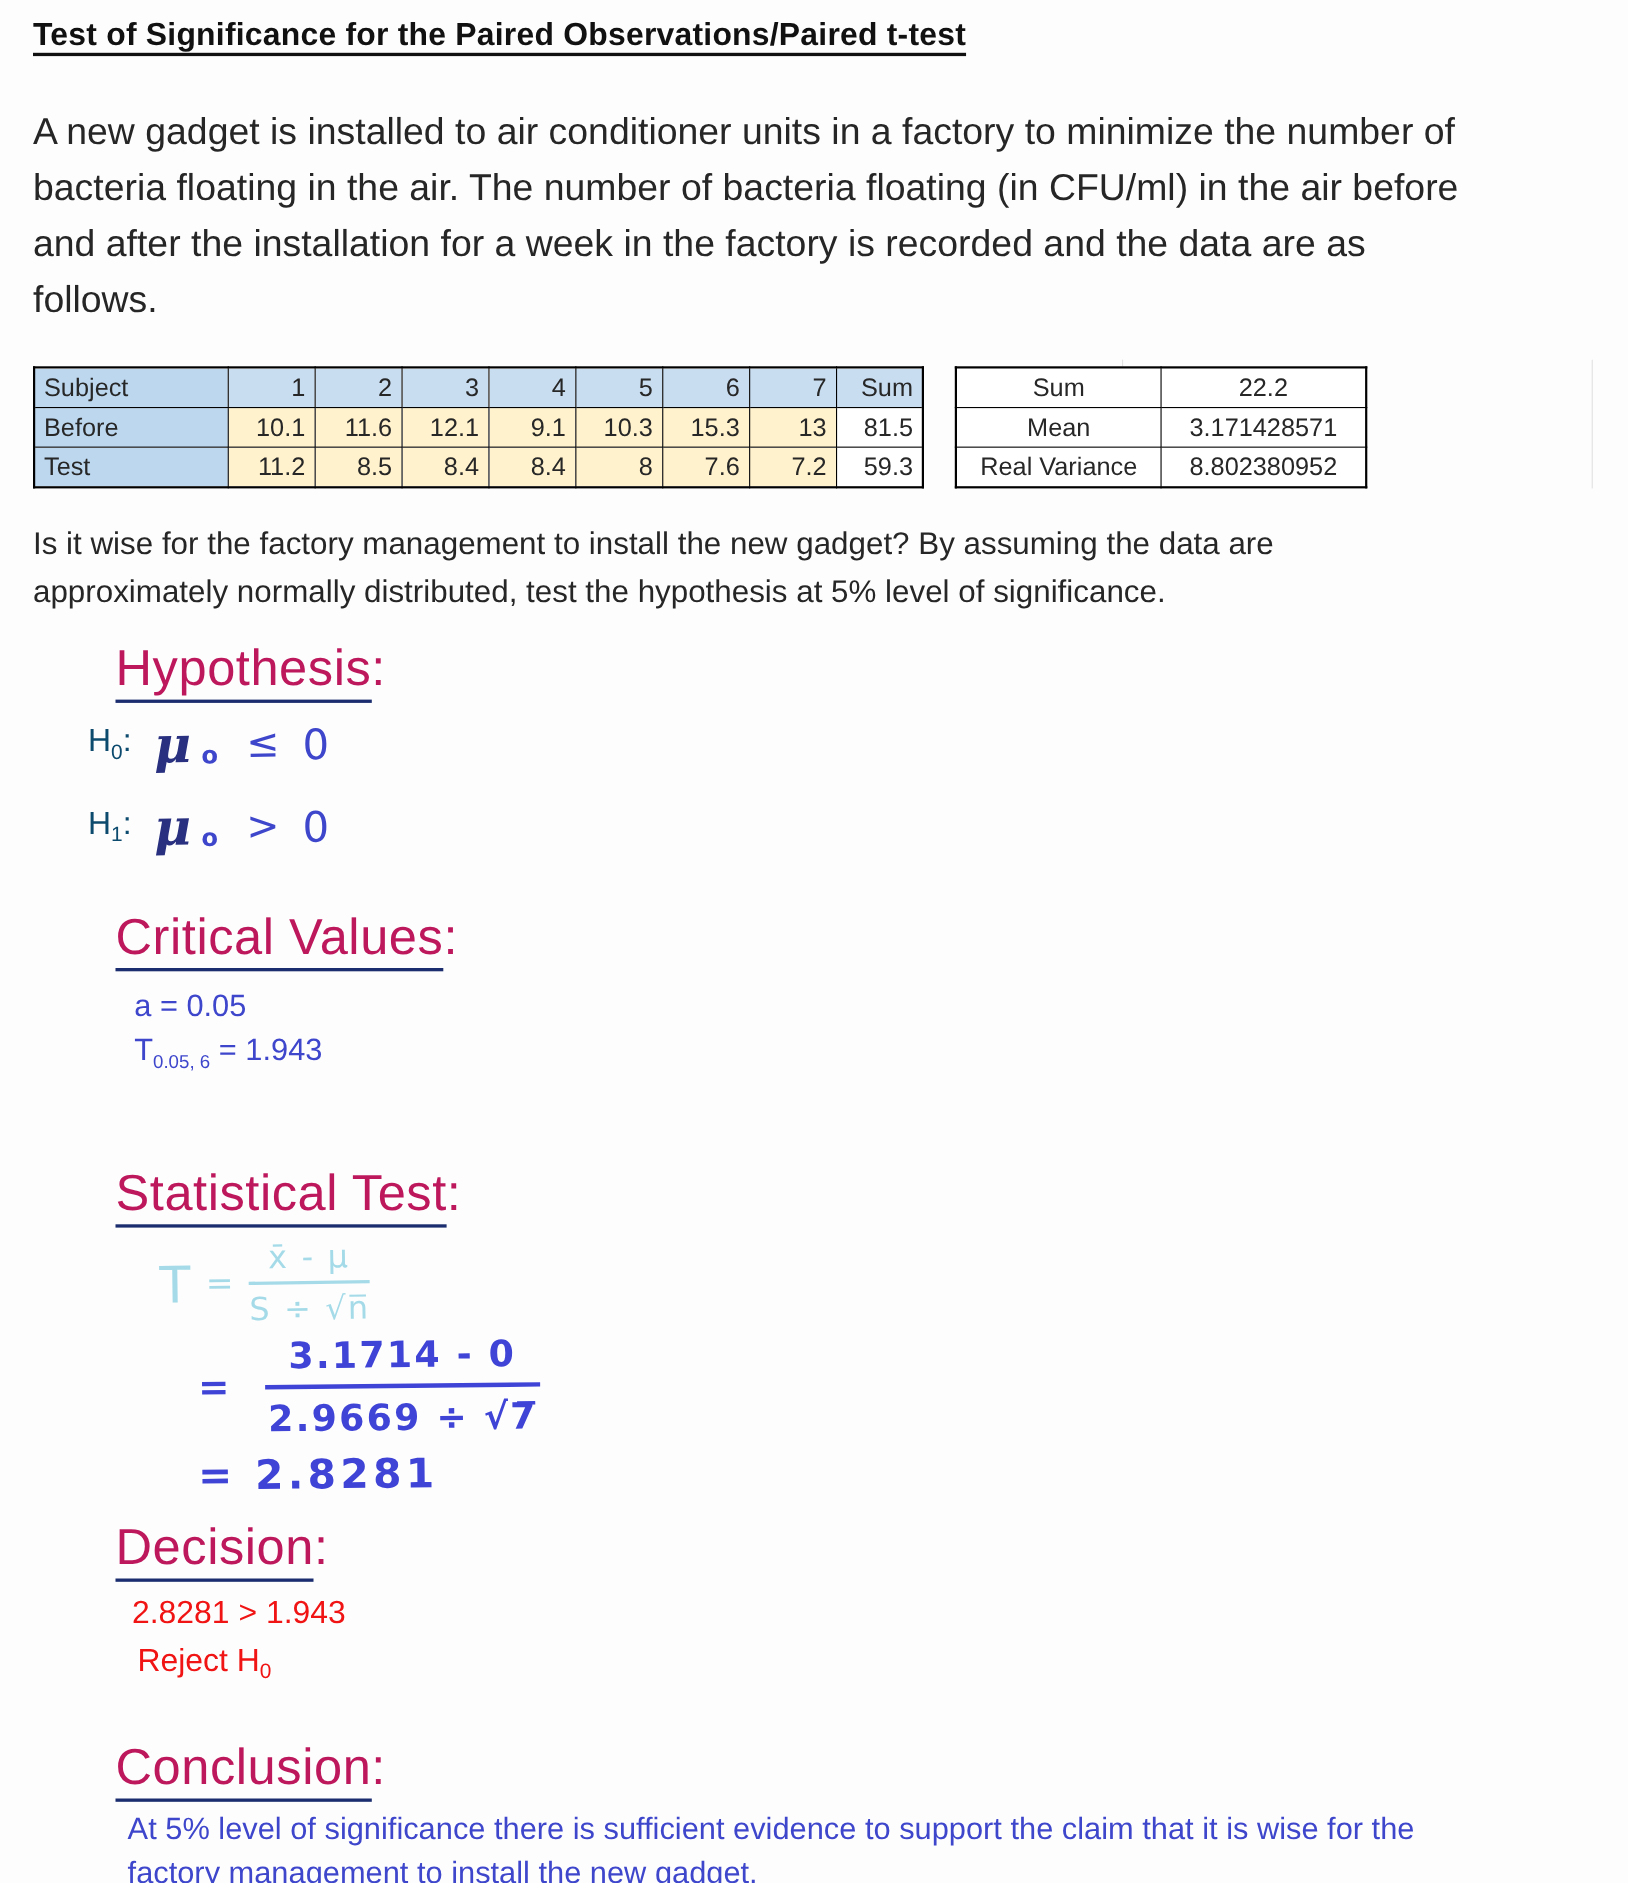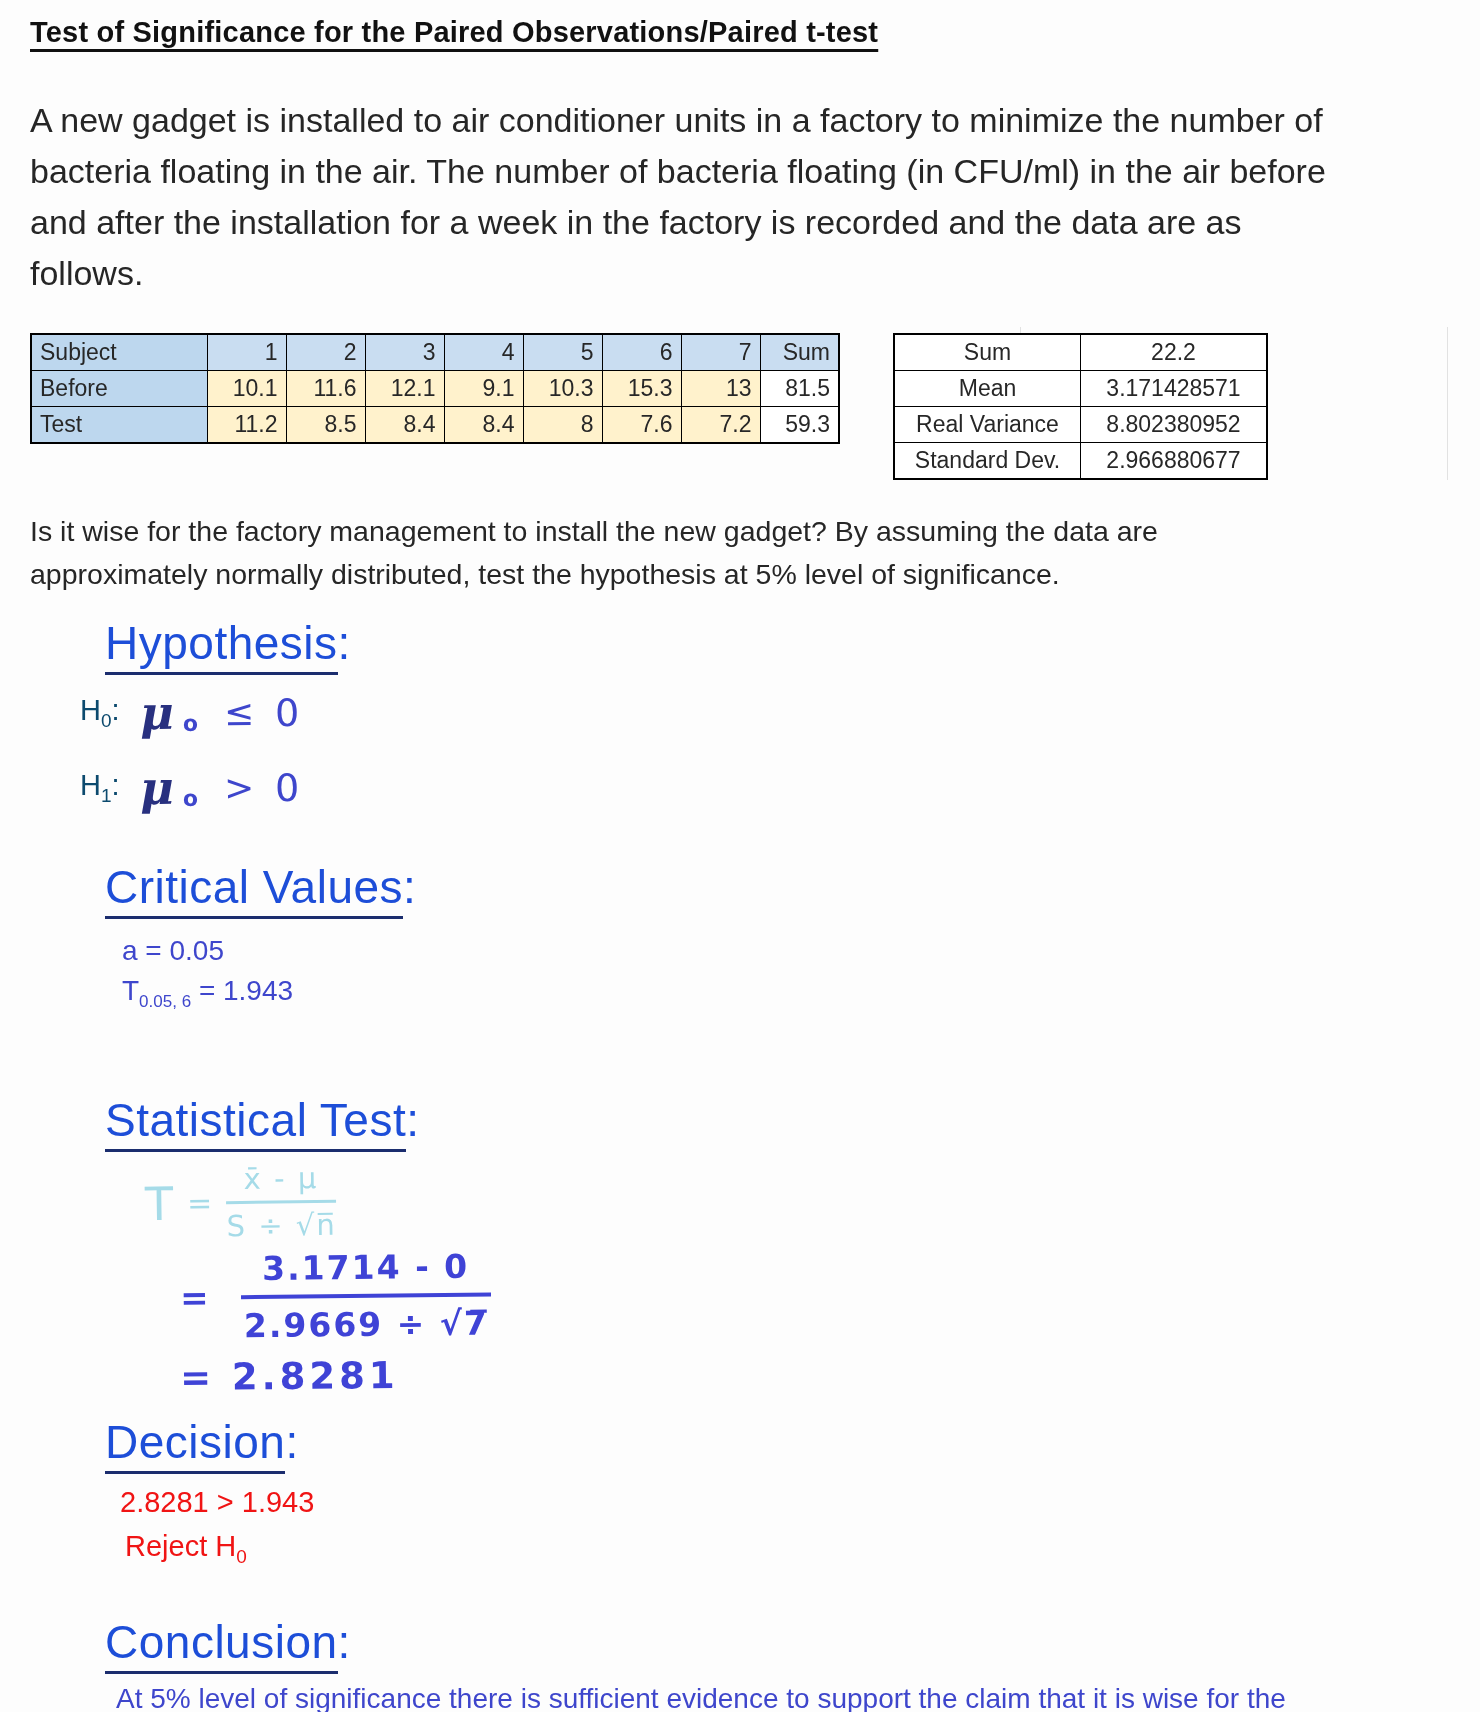--- a/index.html
+++ b/index.html
@@ -38,21 +38,21 @@
     font-size:28.5px;
     line-height:1.5;
     color:#262626;
   }
   
   .tables-row{
     position:relative;
     margin-top:28px;
     display:flex;
     align-items:flex-start;
-    gap:53px;
+    gap:28px;
     width:1442px;
     padding-top:6px;
     background:repeating-linear-gradient(to bottom, transparent 0px, transparent 42px, #e2e2e2 42px, #e2e2e2 43px);
     background-size:100% 37px;
     background-position:0 5px;
     background-repeat:repeat-y;
   }
   .tables-row::before, .tables-row::after{
     content:"";
     position:absolute;
@@ -89,21 +89,21 @@
     padding:0 6px;
     background:#fff;
     white-space:nowrap;
   }
   
   .sec{
     margin:0 0 0 75px;
     font-size:46px;
     font-weight:400;
     line-height:1.22;
-    color:#1d4ed8;
+    color:#be185d;
     letter-spacing:0.5px;
   }
   .sec .sec-u{border-bottom:3px solid #1b2d6e; padding-bottom:3px;}
   .sec-hyp{margin-top:19px;}
   .sec-crit{margin-top:42px;}
   .sec-stat{margin-top:80px;}
   .sec-dec{margin-top:16px;}
   .sec-conc{margin-top:45px;}
   
   .hyp-line{
@@ -254,24 +254,20 @@
           <td>22.2</td>
         </tr>
         <tr>
           <td>Mean</td>
           <td>3.171428571</td>
         </tr>
         <tr>
           <td>Real Variance</td>
           <td>8.802380952</td>
         </tr>
-        <tr>
-          <td>Standard Dev.</td>
-          <td>2.966880677</td>
-        </tr>
       </tbody>
     </table>
 
   </div>
 
   <p class="question">Is it wise for the factory management to install the new gadget? By assuming the data are approximately normally distributed, test the hypothesis at 5% level of significance.</p>
 
   <h2 class="sec sec-hyp"><span class="sec-u">Hypothesis</span><span>:</span></h2>
 
   <div class="hyp-line">

